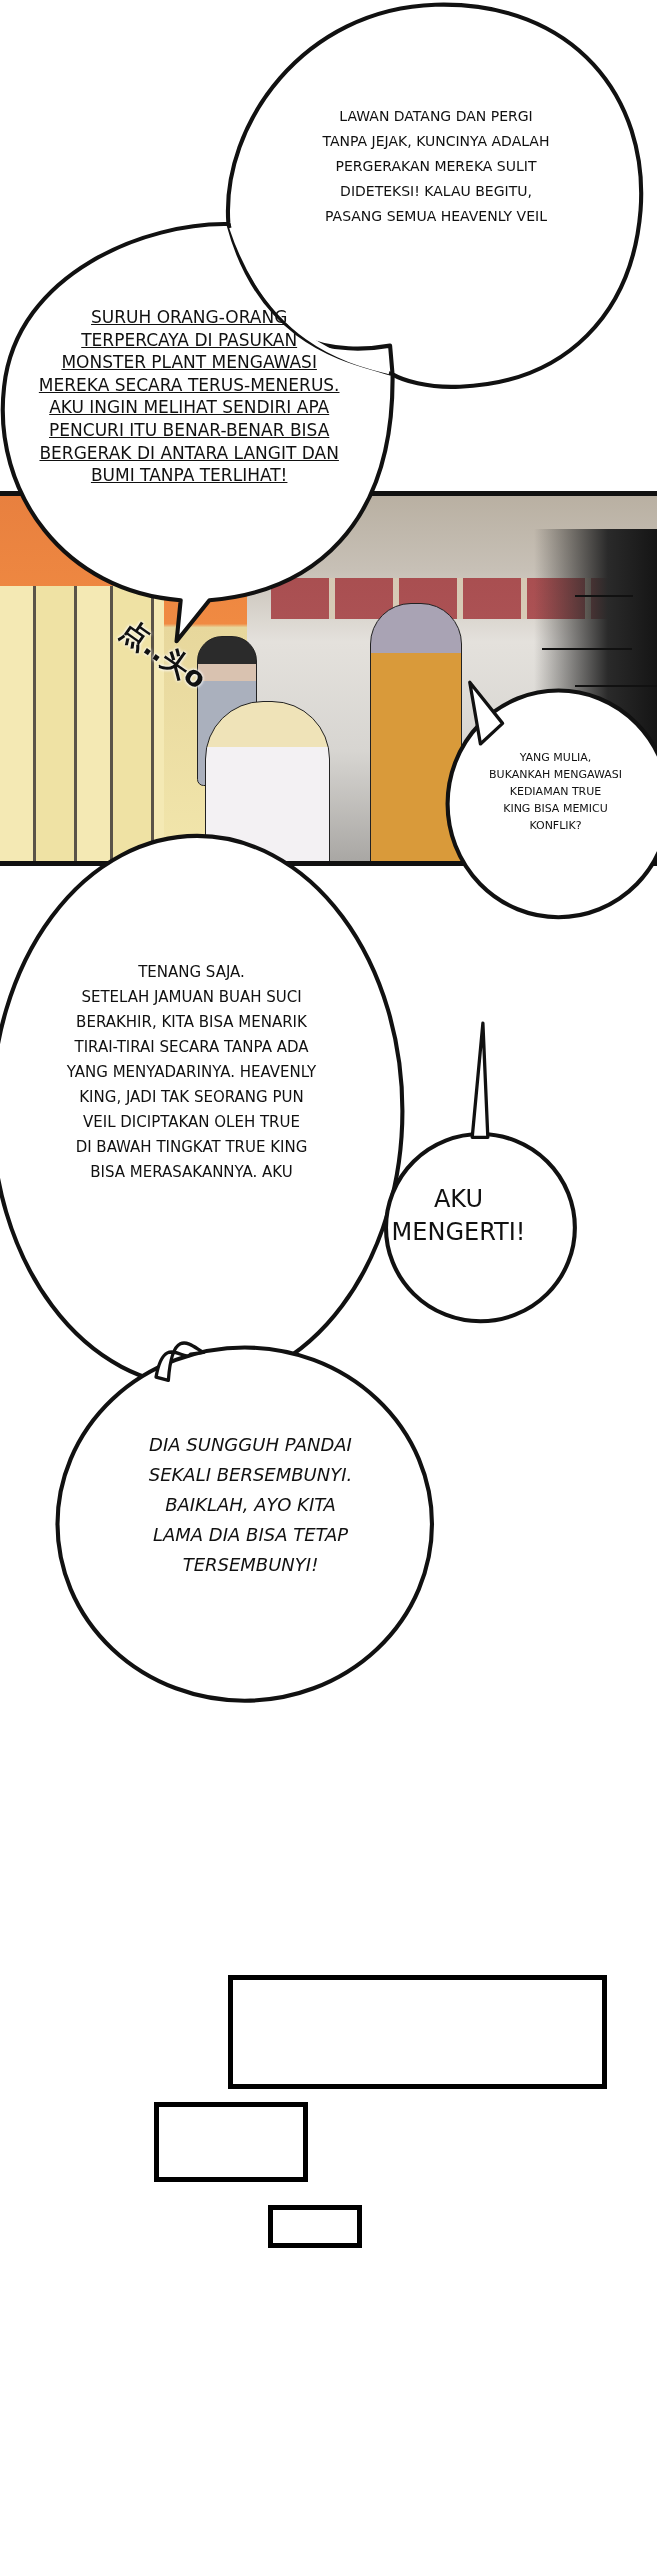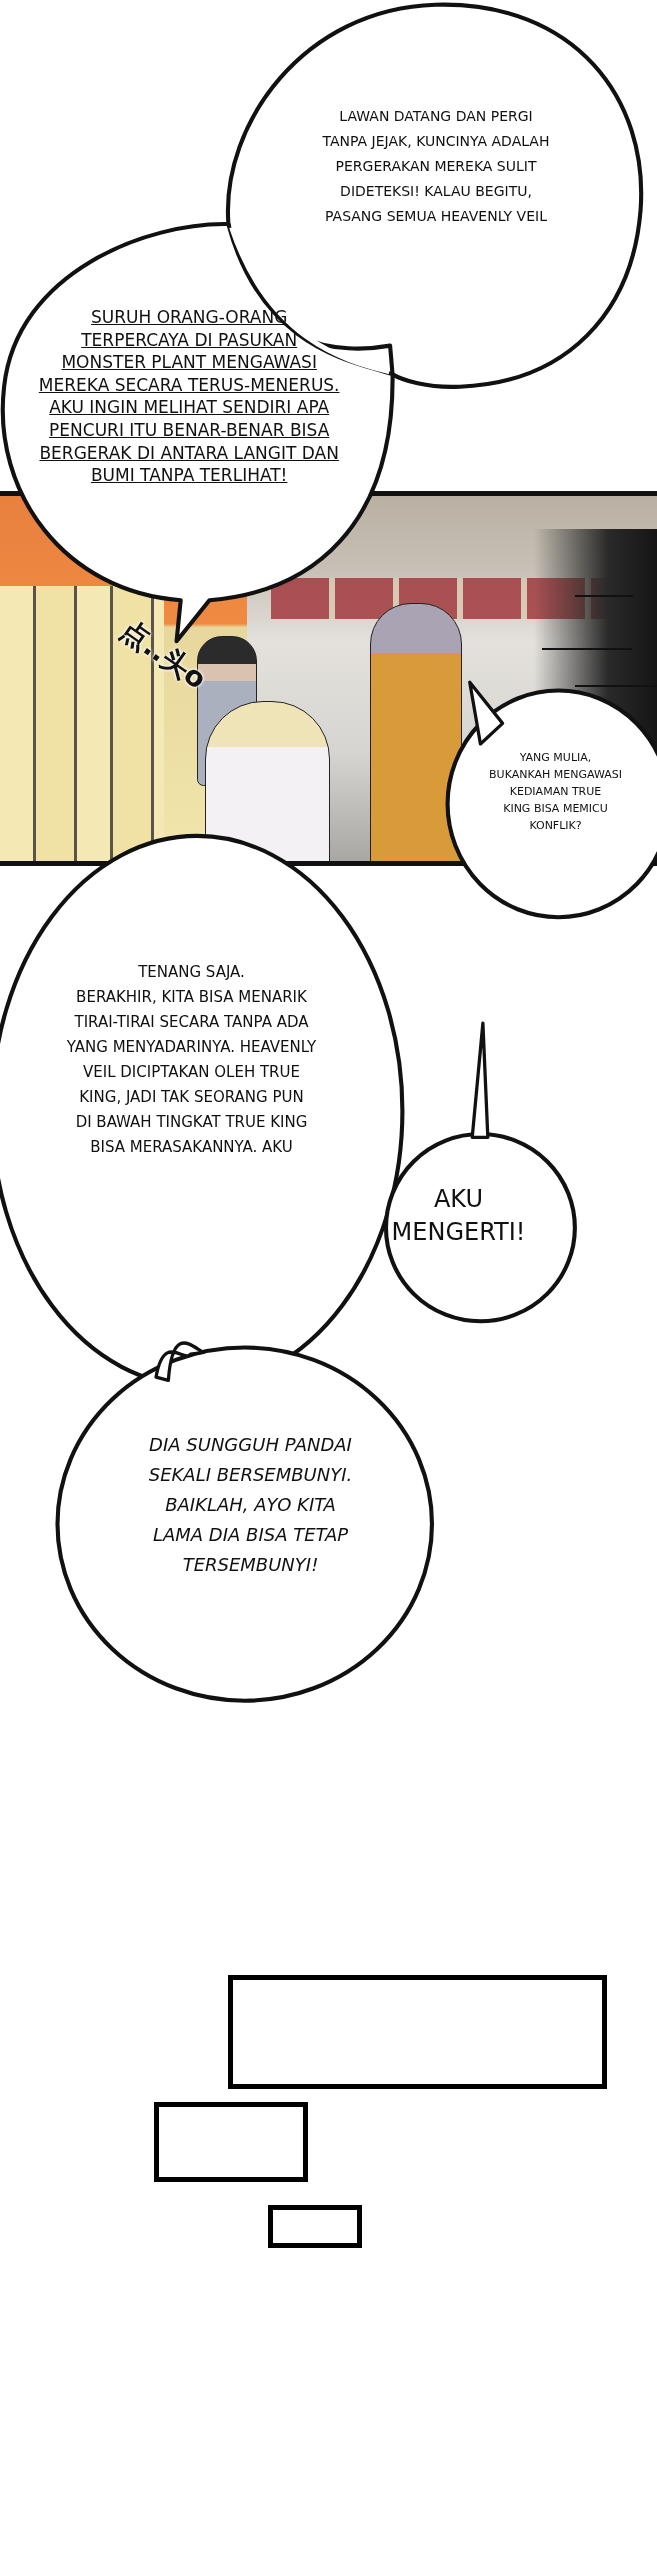--- a/index.html
+++ b/index.html
@@ -106,25 +106,26 @@
 <div class="btext t3">
   <div>YANG MULIA,</div>
   <div>BUKANKAH MENGAWASI</div>
   <div>KEDIAMAN TRUE</div>
   <div>KING BISA MEMICU</div>
   <div>KONFLIK?</div>
 </div>
 
 <div class="btext t4">
   <div>TENANG SAJA.</div>
+  <div>SETELAH JAMUAN BUAH SUCI</div>
   <div>BERAKHIR, KITA BISA MENARIK</div>
   <div>TIRAI-TIRAI SECARA TANPA ADA</div>
   <div>YANG MENYADARINYA. HEAVENLY</div>
+  <div>KING, JADI TAK SEORANG PUN</div>
   <div>VEIL DICIPTAKAN OLEH TRUE</div>
-  <div>KING, JADI TAK SEORANG PUN</div>
   <div>DI BAWAH TINGKAT TRUE KING</div>
   <div>BISA MERASAKANNYA. AKU</div>
 </div>
 
 <div class="btext t5">
   <div>AKU</div>
   <div>MENGERTI!</div>
 </div>
 
 <div class="btext t6">

